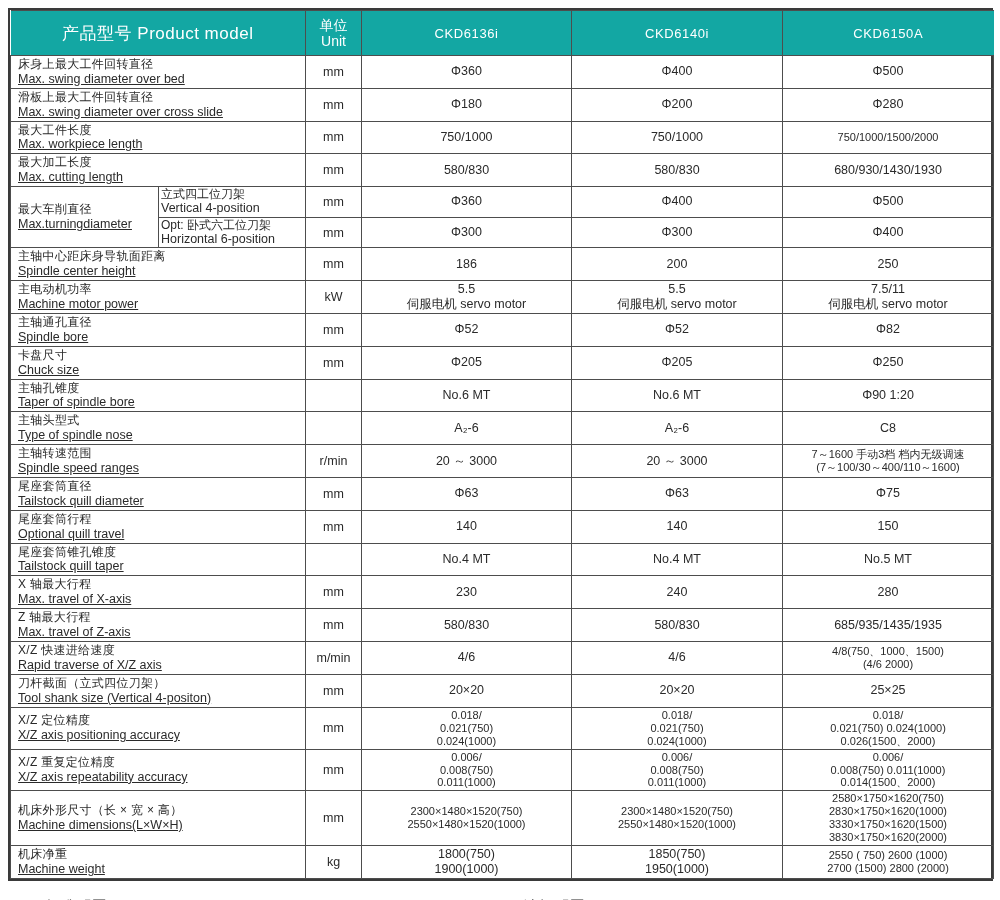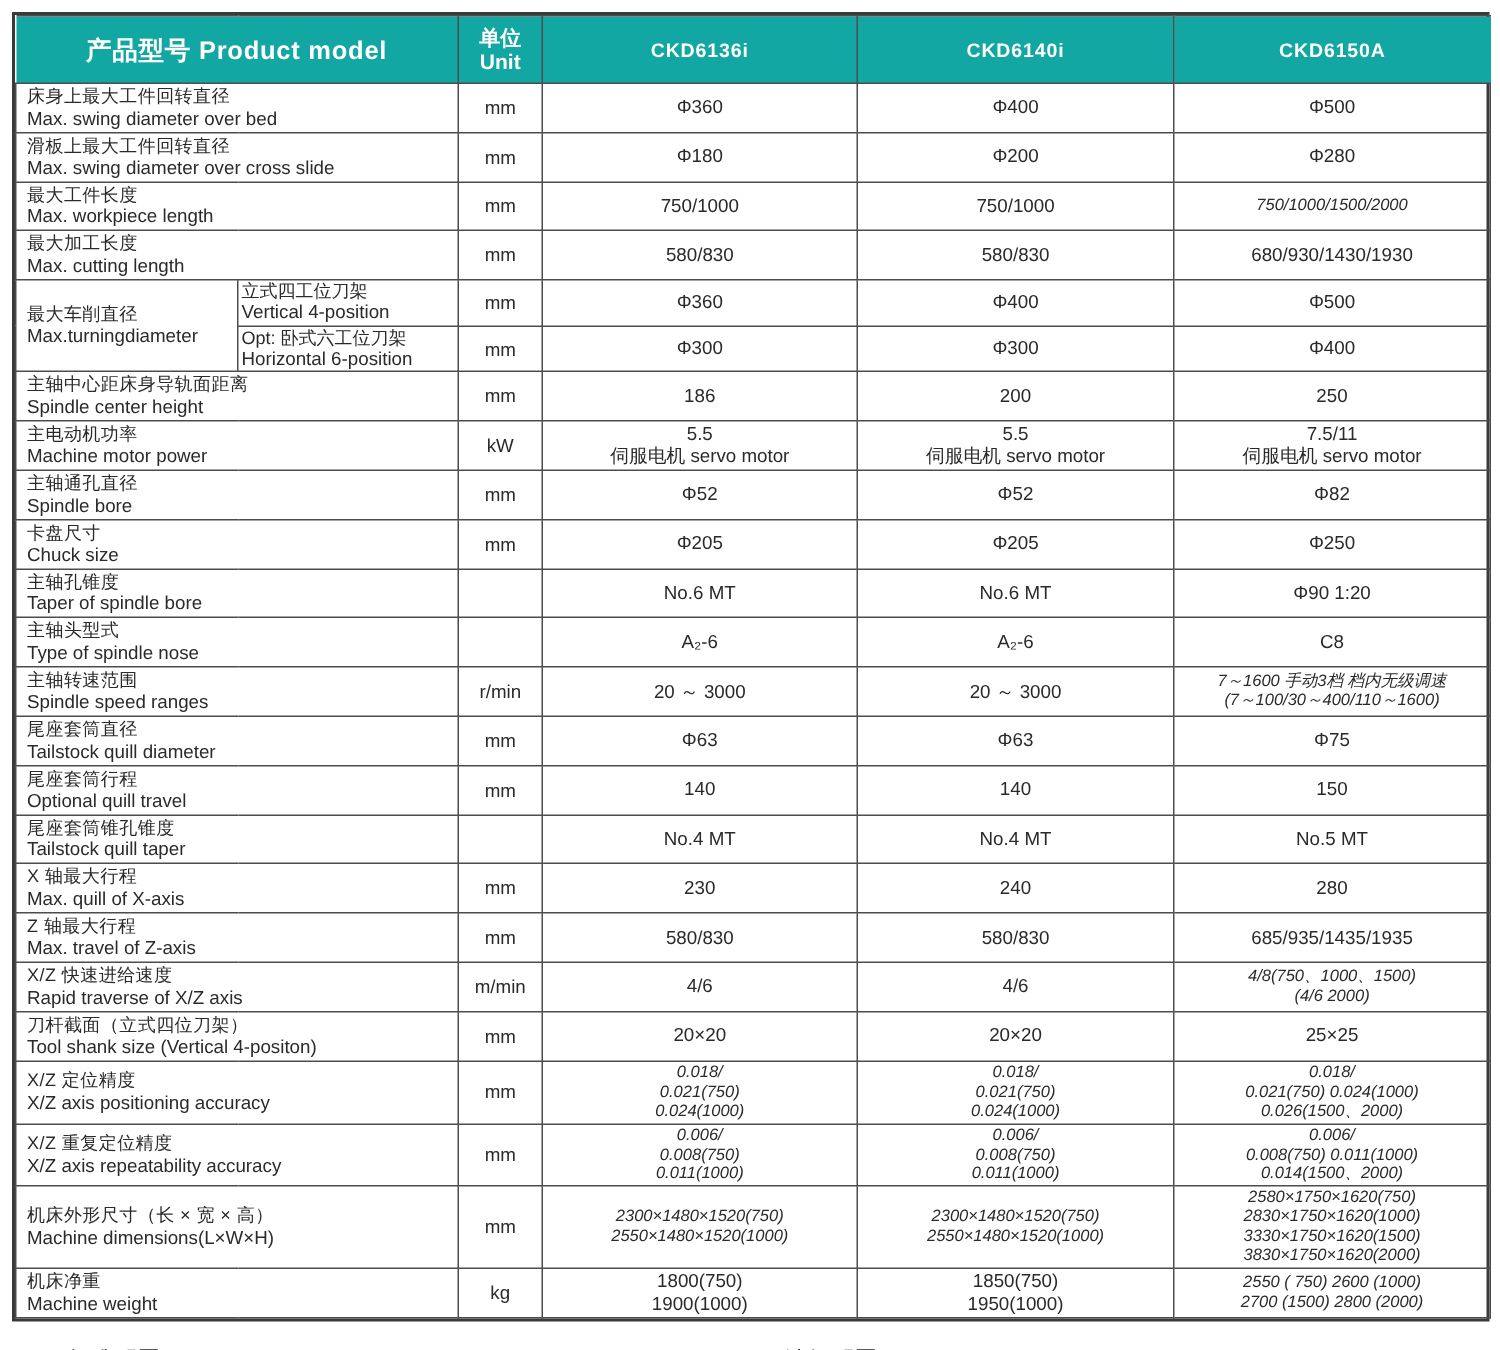--- a/index.html
+++ b/index.html
@@ -10,41 +10,41 @@
     -webkit-font-smoothing:antialiased;
   }
   .sheet { padding:8px 7px 0 8px; }
 
   .table-frame { border:2px solid #3a3a3a; }
   table.spec { border-collapse:collapse; width:100%; table-layout:fixed; }
   table.spec td, table.spec th { border:1px solid #4d4d4d; vertical-align:middle; }
 
   
   thead th {
-    background:#13a7a3; color:#ffffff; font-weight:bold;
+    background:#13a7a3; color:#ffffff; font-weight:normal;
     border:1px solid #d9f1f0; border-bottom:2px solid #3a3a3a; border-top:none;
     height:44px; padding:0;margin-left:28px;
   }
   thead th:first-child { border-left:none; }
   thead th:last-child { border-right:none; }
   .h-label { font-size:17px; letter-spacing:.5px; }
   .h-unit  { font-size:14px; line-height:1.15;text-align:center; }
   .h-model { font-size:13px; letter-spacing:.6px; }
 
   
   td.label-cell { padding:2px 4px 2px 7px; }
   td.label-cell .cn { font-size:12px; line-height:1.15; letter-spacing:.3px; }
-  td.label-cell .en { font-size:12.5px; line-height:1.12; }
+  td.label-cell .en { font-size:12.5px; line-height:1.12;text-decoration:underline; }
   td.sublabel-cell { padding:1px 2px; }
   td.sublabel-cell .cn { font-size:12px; line-height:1.15; }
   td.sublabel-cell .en { font-size:12.5px; line-height:1.1; }
   td.unit-cell { text-align:center; font-size:12.5px; padding:1px 0;margin-top:12px; }
   td.value-cell { text-align:center; padding:1px 2px; height:27px; }
   td.value-cell .line { font-size:12.5px; line-height:1.2; }
-  td.value-cell.dense .line { font-size:11px; line-height:1.18; letter-spacing:0;font-style:italic; }
+  td.value-cell.dense .line { font-size:11px; line-height:1.18; letter-spacing:0; }
   td.hl { border-left-width:2px; border-right-width:2px; border-left-color:#3a3a3a; border-right-color:#3a3a3a; border-top-width:2px; border-bottom-width:2px; }
 
   
   .configs { display:flex; margin-top:16px; padding-left:22px; }
   .config-col { width:478px; }
   .config-title { display:flex; align-items:center; font-size:15.5px; color:#1f1f1f; margin-bottom:6px; }
   .accent-bar { display:inline-block; width:5px; height:16px; margin-right:10px; }
 </style>
 </head>
 <body>
@@ -333,21 +333,21 @@
             <td class="value-cell">
               <div class="line">No.4 MT</div>
             </td>
             <td class="value-cell hl">
               <div class="line">No.5 MT</div>
             </td>
           </tr>
           <tr>
             <td class="label-cell" colspan="2">
               <div class="cn">X 轴最大行程</div>
-              <div class="en">Max. quill of  X-axis</div>
+              <div class="en">Max. travel of  X-axis</div>
             </td>
             <td class="unit-cell">mm</td>
             <td class="value-cell">
               <div class="line">230</div>
             </td>
             <td class="value-cell">
               <div class="line">240</div>
             </td>
             <td class="value-cell hl">
               <div class="line">280</div>

